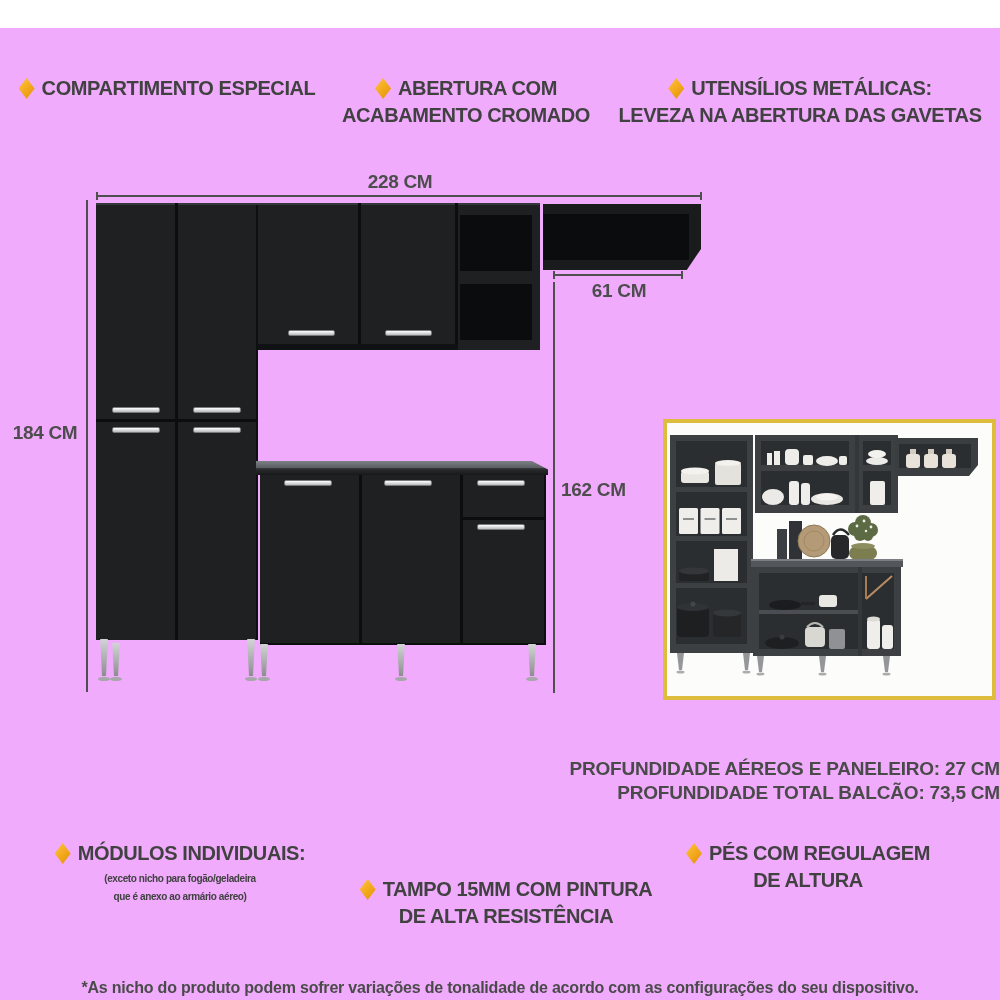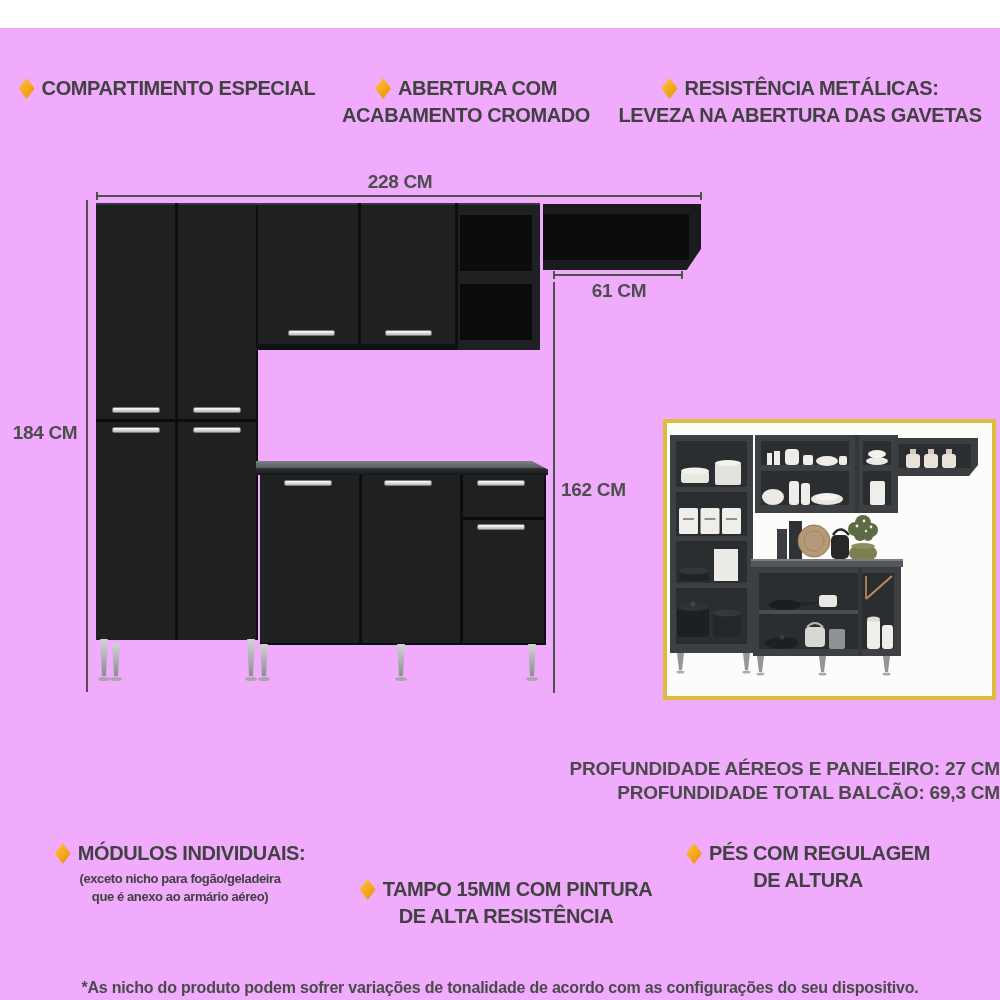--- a/index.html
+++ b/index.html
@@ -1,21 +1,21 @@
 <!DOCTYPE html>
 <html><head>
 <meta charset="utf-8">
 <style>
   html,body{margin:0;padding:0;background:#fff;}
   #canvas{position:relative;width:1000px;height:1000px;background:#f0abfc;overflow:hidden;
           font-family:"Liberation Sans", sans-serif;color:#414141;margin-top:28px;}
   
   .feat{position:absolute;text-align:center;font-weight:bold;font-size:20px;line-height:27px;
         color:#414141;letter-spacing:-0.4px;}
-  .feat .small{font-size:13px;line-height:18px;font-weight:bold;margin-top:3px;}
+  .feat .small{font-size:10px;line-height:18px;font-weight:bold;margin-top:3px;}
   .diamond{display:inline-block;width:16px;height:21px;margin-right:7px;vertical-align:-4px;
            background:linear-gradient(135deg,#ffc53d 0%,#f2a71b 55%,#e08f05 100%);
            clip-path:polygon(50% 0,100% 50%,50% 100%,0 50%);}
   
   .dline{position:absolute;background:#4f4f4f;}
   .dlabel{position:absolute;font-weight:bold;font-size:19px;color:#4d4d4d;letter-spacing:-0.3px;}
   
   .cab{position:absolute;background:#1e2022;}
   .divv{position:absolute;background:#0c0d0e;}
   .niche{position:absolute;background:#0b0c0d;}
@@ -45,21 +45,21 @@
 <div id="canvas">
 
   <div class="feat" style="left:6px;top:47px;width:322px;">
     <div><span class="diamond"></span><span>COMPARTIMENTO ESPECIAL</span></div>
   </div>
   <div class="feat" style="left:336px;top:47px;width:260px;">
     <div><span class="diamond"></span><span>ABERTURA COM</span></div>
     <div>ACABAMENTO CROMADO</div>
   </div>
   <div class="feat" style="left:616px;top:47px;width:368px;">
-    <div><span class="diamond"></span><span>RESISTÊNCIA METÁLICAS:</span></div>
+    <div><span class="diamond"></span><span>UTENSÍLIOS METÁLICAS:</span></div>
     <div>LEVEZA NA ABERTURA DAS GAVETAS</div>
   </div>
 
   <div class="dlabel" style="left:330px;top:143px;width:140px;text-align:center;">228 CM</div>
   <div class="dlabel" style="left:8px;top:394px;width:74px;text-align:center;">184 CM</div>
   <div class="dlabel" style="left:556px;top:252px;width:126px;text-align:center;">61 CM</div>
   <div class="dlabel" style="left:561px;top:451px;width:90px;">162 CM</div>
 
   <div class="dline" style="left:96px;top:167px;width:606px;height:2px;"></div>
   <div class="dline" style="left:96px;top:164px;width:2px;height:8px;"></div>
@@ -262,21 +262,21 @@
           <ellipse cx="79.5" cy="249" rx="4" ry="1.5"></ellipse>
         <ellipse cx="93.5" cy="251" rx="4" ry="1.5"></ellipse>
           <ellipse cx="155.5" cy="251" rx="4" ry="1.5"></ellipse>
           <ellipse cx="219.5" cy="251" rx="4" ry="1.5"></ellipse>
       </g>
     </svg>
   </div>
 
   <div class="depth">
     <div>PROFUNDIDADE AÉREOS E PANELEIRO: 27 CM</div>
-    <div>PROFUNDIDADE TOTAL BALCÃO: 69,3 CM</div>
+    <div>PROFUNDIDADE TOTAL BALCÃO: 73,5 CM</div>
   </div>
 
   <div class="feat" style="left:18px;top:812px;width:324px;">
     <div><span class="diamond"></span><span>MÓDULOS INDIVIDUAIS:</span></div>
     <div class="small">(exceto nicho para fogão/geladeira</div>
     <div class="small" style="margin-top:0;">que é anexo ao armário aéreo)</div>
   </div>
   <div class="feat" style="left:350px;top:848px;width:312px;">
     <div><span class="diamond"></span><span>TAMPO 15MM COM PINTURA</span></div>
     <div>DE ALTA RESISTÊNCIA</div>

